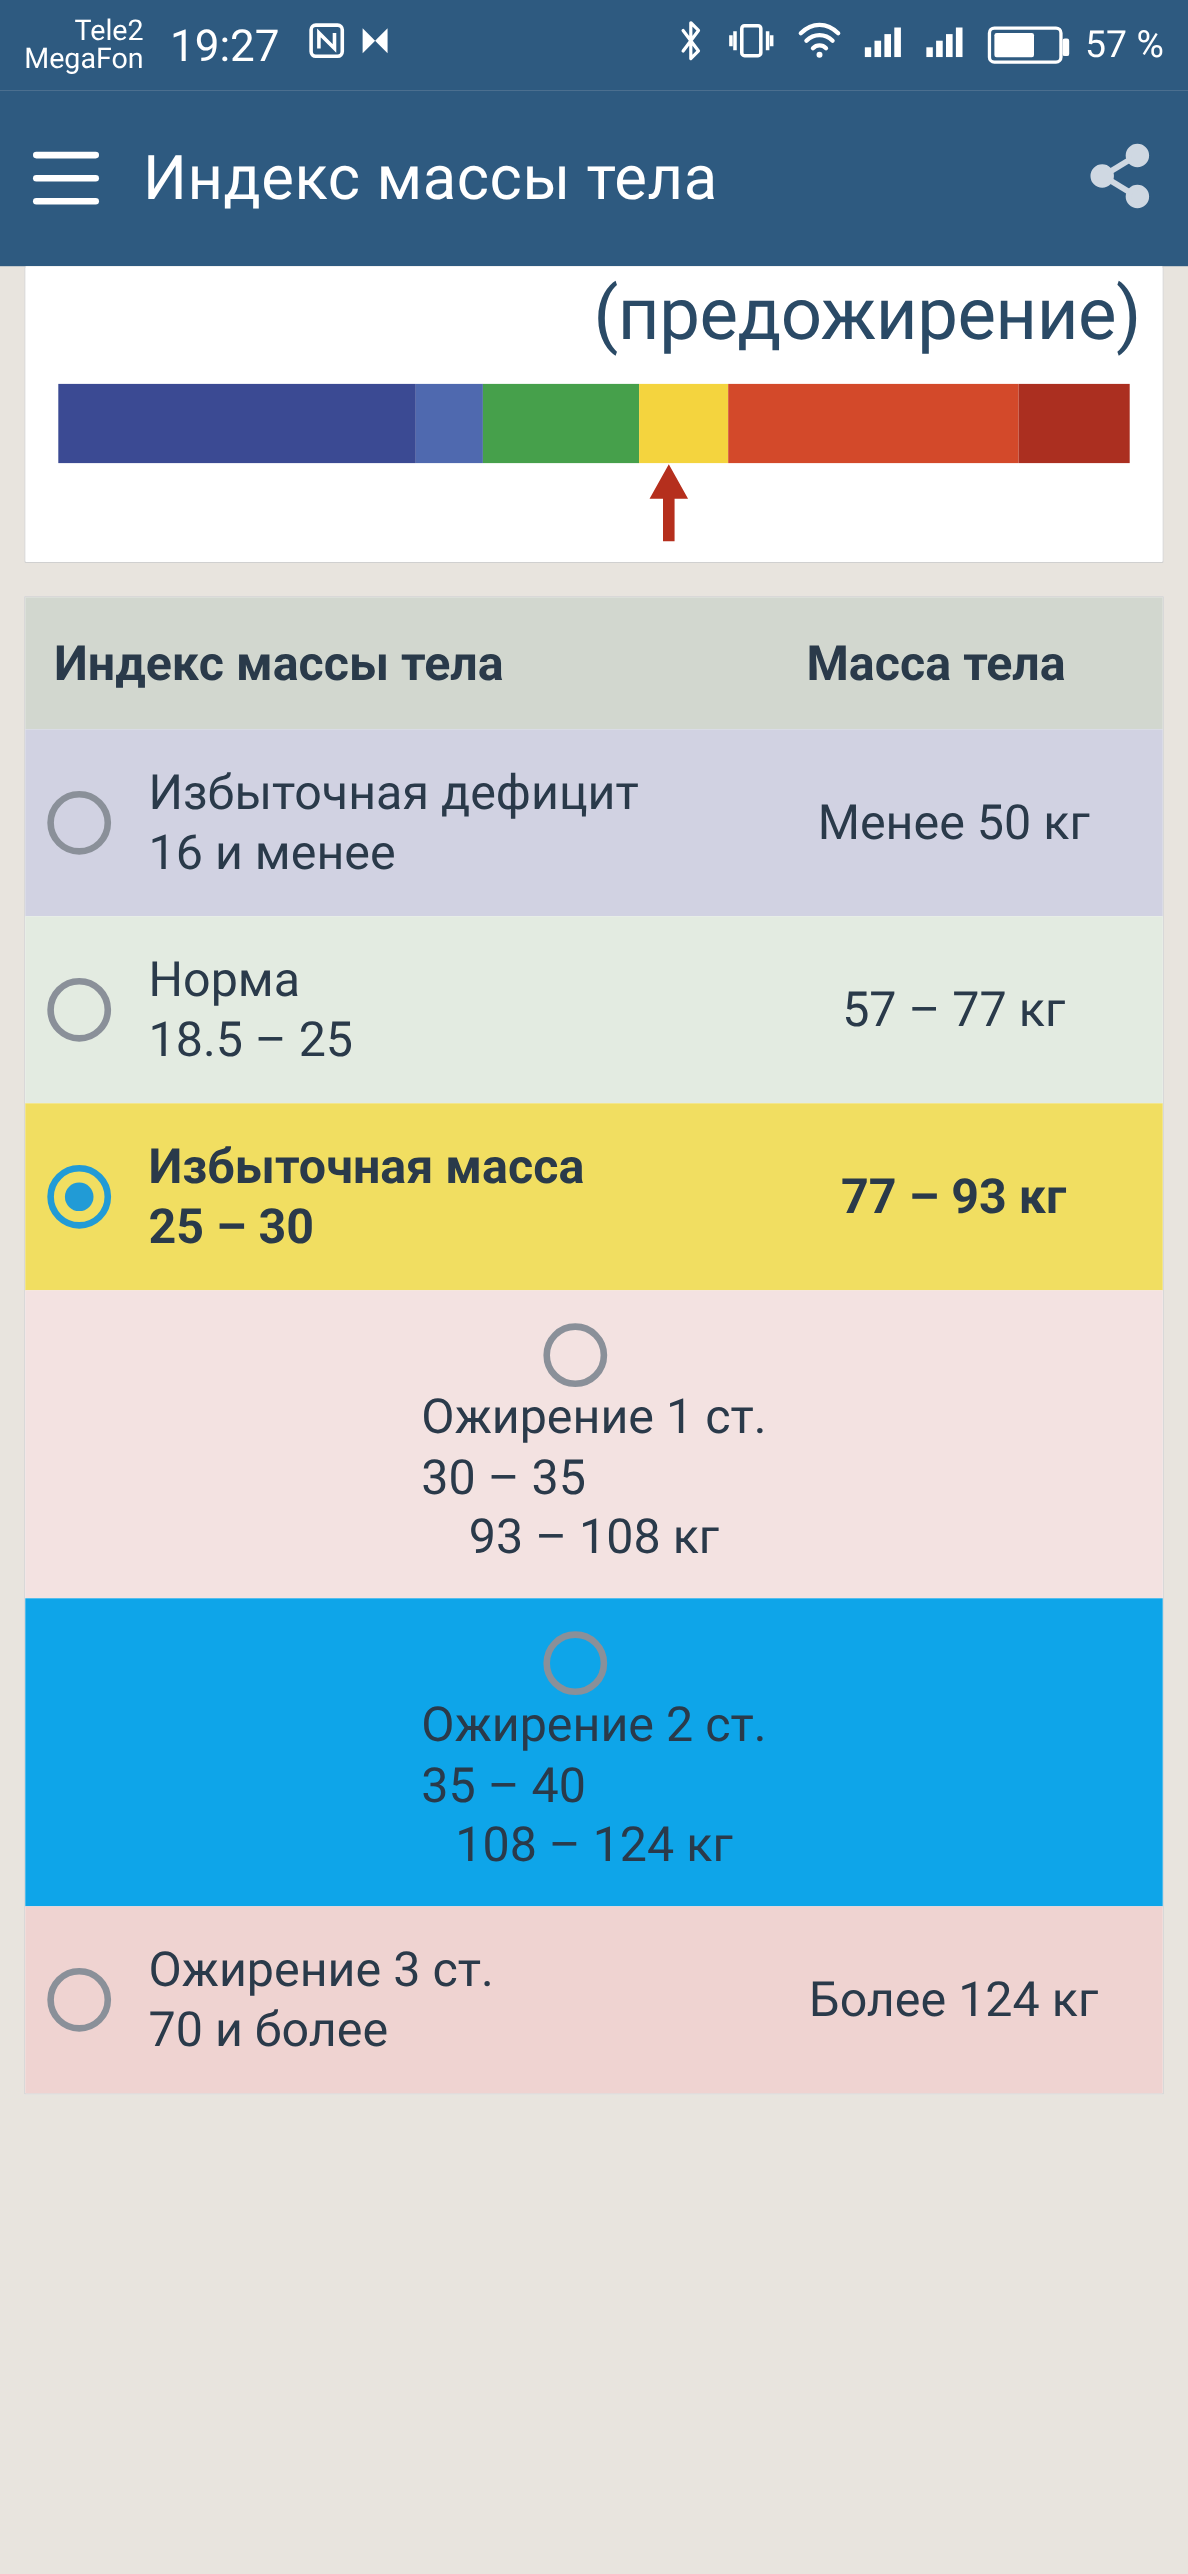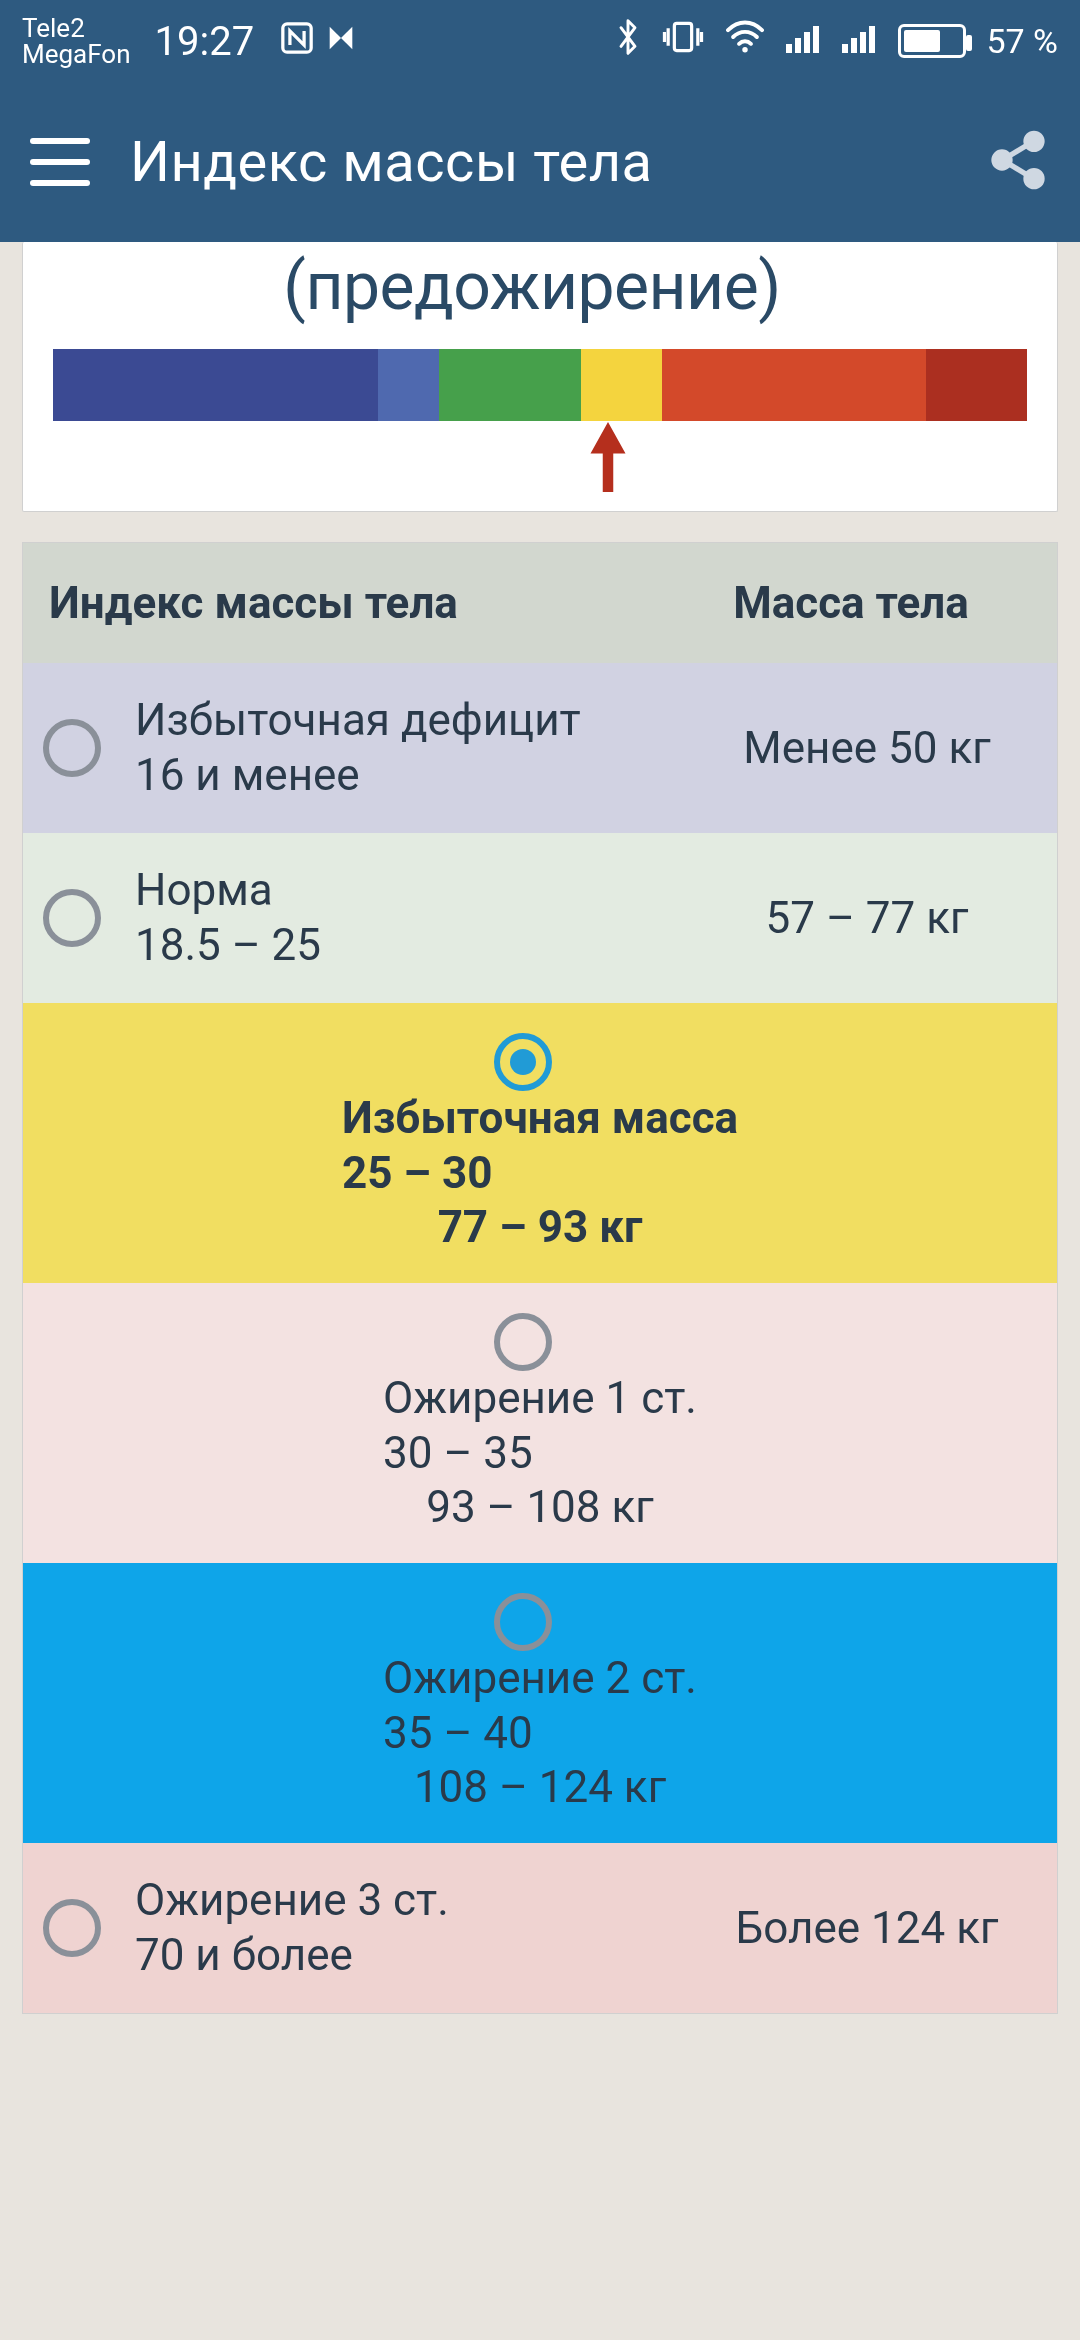--- a/index.html
+++ b/index.html
@@ -16,21 +16,21 @@
     position: relative;
     height: 82px;
     background: #2e5a80;
     color: #fff;
     display: flex;
     align-items: center;
     padding: 0 22px;
     font-size: 30px;
   }
   .status-left { display: flex; align-items: center; gap: 12px; }
-  .carrier-block { display: flex; flex-direction: column; line-height: 1; font-size: 26px; }
+  .carrier-block { display: flex; flex-direction: column; line-height: 1; font-size: 26px; text-align: right; }
   .status-time { font-size: 40px; margin-left: 12px; }
   .status-icons-left { display: flex; align-items: center; gap: 10px; margin-left: 14px; }
   .status-right { margin-left: auto; display: flex; align-items: center; gap: 20px; font-size: 34px; }
   .mini-icon { display:inline-block; }
   .batt {
     display:inline-block; width:68px; height:34px; border:3px solid #fff; border-radius:6px;
     position:relative;
   }
   .batt::after{ content:""; position:absolute; right:-9px; top:8px; width:6px; height:16px; background:#fff; border-radius:2px;}
   .batt-fill{ position:absolute; left:3px; top:3px; bottom:3px; width:57%; background:#fff; border-radius:2px;}
@@ -49,21 +49,21 @@
   .share-icon svg { width:64px; height:64px; }
   
   .content { padding: 0 22px 22px 22px; }
   .card {
     background:#fff;
     border:1px solid #d0d0d0;
     border-radius:2px;
     margin-bottom: 30px;
   }
   .result-label {
-    text-align:center;
+    text-align:right;
     font-size: 66px;
     color:#2a4a66;
     padding: 6px 20px 24px 4px;
     letter-spacing:-0.5px;
   }
   .scale-wrap{ position:relative; padding-bottom:90px;}
   .scale { height:72px; display:flex; margin:0 30px;}
   .scale-seg { flex: 0 0 auto; height:100%; }
   .pointer{
     position:absolute;
@@ -111,21 +111,21 @@
   }
   .row-mid{ flex:1; }
   .row-mid .l1{ font-size:44px; color:#2a3a4a; line-height:1.25;}
   .row-mid .l2{ font-size:44px; color:#2a3a4a; line-height:1.25;}
   .row-right{ width:340px; text-align:center; font-size:44px; color:#2a3a4a;}
   .row.selected .l1, .row.selected .l2, .row.selected .row-right{ font-weight:700; }
 
   .bg-0{ background:#d1d2e2; }
   .bg-1{ background:#dddeea; }
   .bg-2{ background:#e3ebe1; }
-  .bg-3{ background:#f1de61;flex-direction:column; }
+  .bg-3{ background:#f1de61; }
   .bg-4{ background:#f3e2e1;flex-direction:column; }
   .bg-5{ background:#0ea5e9;flex-direction:column; }
   .bg-6{ background:#efd3d1; }
 </style>
 </head>
 <body>
 
 <div class="status-bar">
   <div class="status-left">
     <div class="carrier-block">

